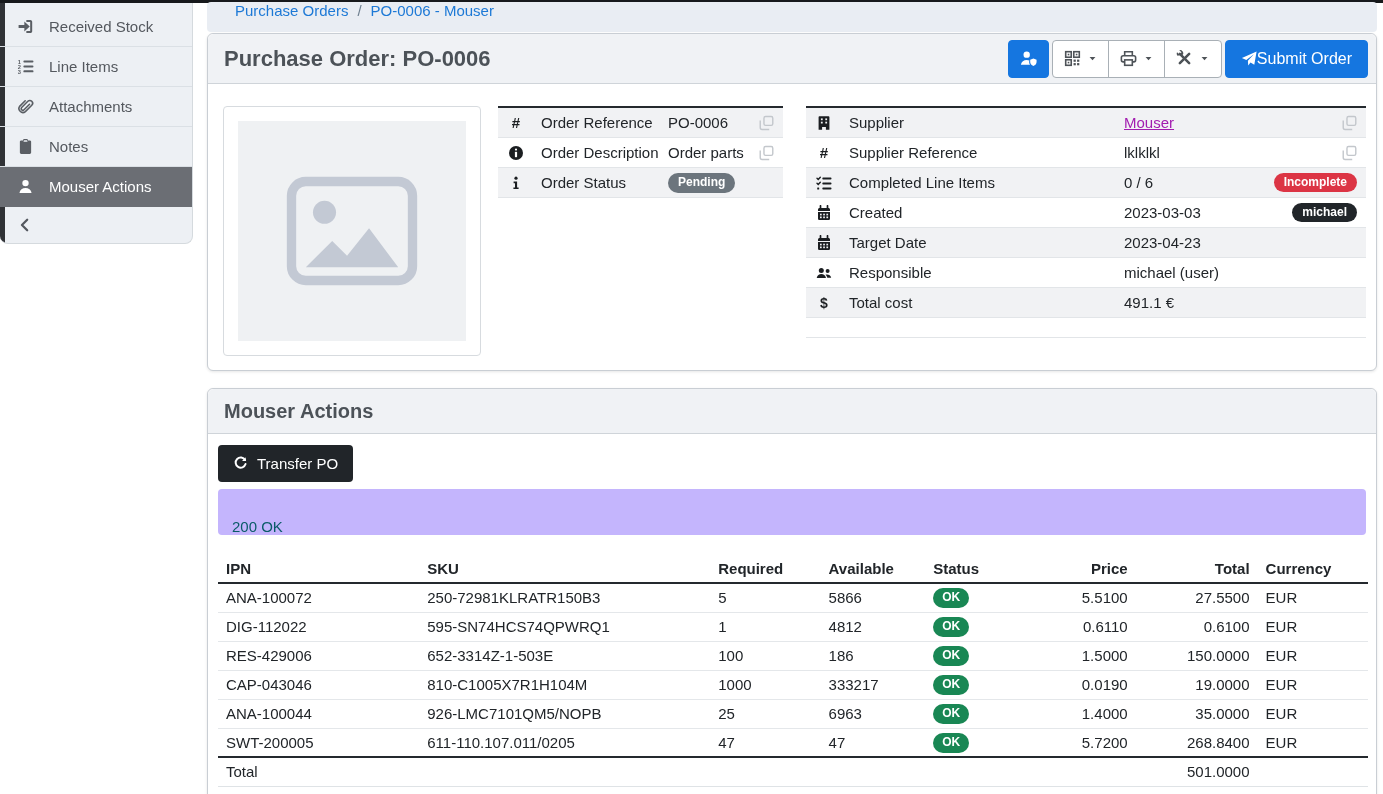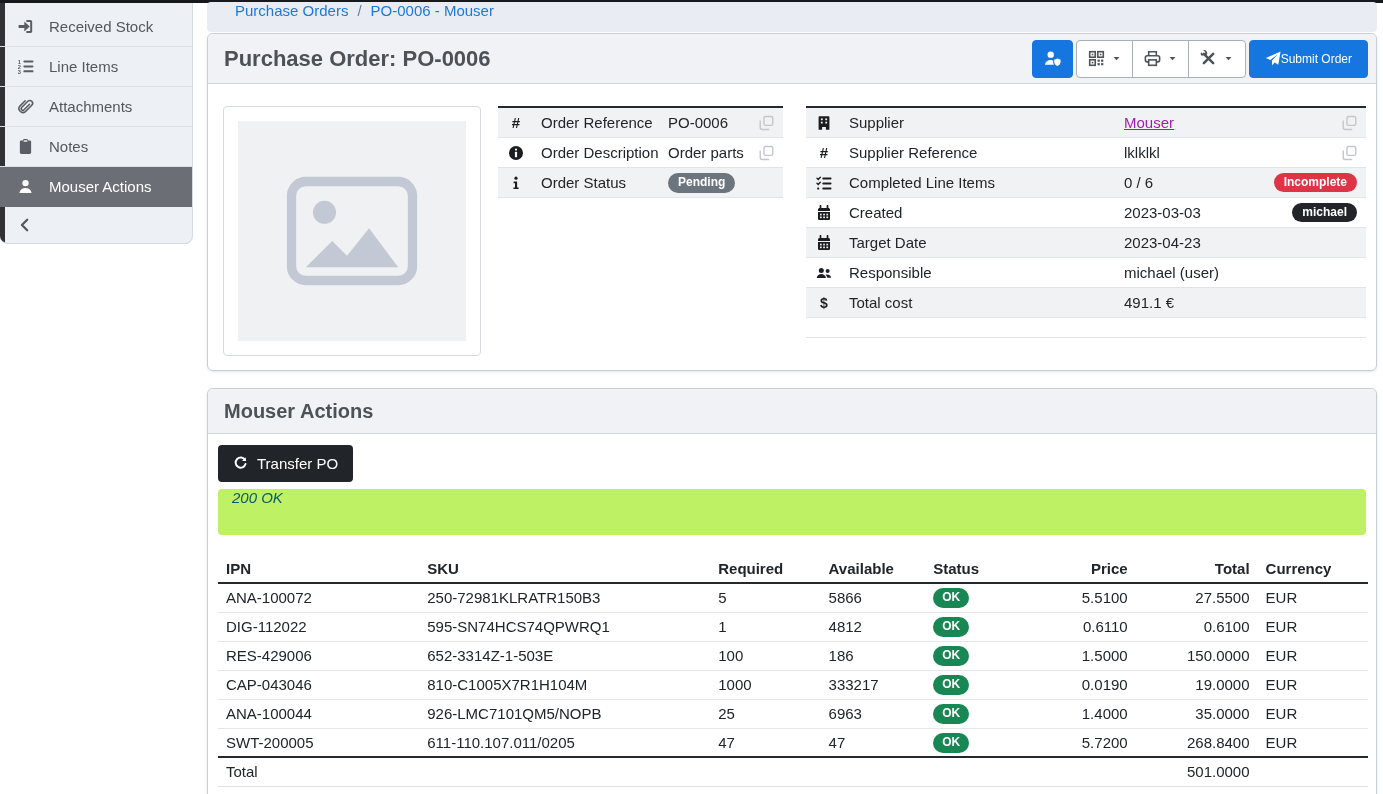--- a/index.html
+++ b/index.html
@@ -55,21 +55,21 @@
 
   
   .hdr-actions { margin-left:auto; display:flex; align-items:center; }
   .btn { height:38px; display:flex; align-items:center; justify-content:center; border-radius:4px; cursor:pointer; font-size:15px; }
   .btn .ic { width:17px; height:17px; }
   .btn-icon-primary { width:41px; background:#1576e0; color:#fff; border:1px solid #1576e0; }
   .btn-group { display:flex; margin-left:3px; border:1px solid #a9b0b6; border-radius:4px; overflow:hidden; background:#fff; height:38px; }
   .btn-group .btn { width:56px; border-radius:0; border-right:1px solid #a9b0b6; color:#4e5358; gap:7px; height:36px; }
   .btn-group .btn:last-child { border-right:none; }
   .btn-group .caret { width:9px; height:9px; color:#4e5358; }
-  .btn-submit { margin-left:3px; background:#1576e0; color:#fff; border:1px solid #1576e0; padding:0 15px; font-size:12px; }
+  .btn-submit { margin-left:3px; background:#1576e0; color:#fff; border:1px solid #1576e0; padding:0 15px; font-size:16px; }
   .btn-submit .ic { width:16px; height:16px; }
 
   
   .p1-body { position:relative; height:287px; }
   .image-card {
     position:absolute; left:15px; top:22px; width:258px; height:250px;
     border:1px solid #d7dbdf; border-radius:4px; background:#fff;
     display:flex; align-items:center; justify-content:center; cursor:pointer;
   }
   .image-ph { width:228px; height:220px; background:#eff1f3; display:flex; align-items:center; justify-content:center; color:#c3c9d4; }
@@ -98,22 +98,22 @@
 
   
   .p2-body { padding:11px 10px 0 10px; }
   .transfer-btn {
     display:inline-flex; align-items:center; gap:9px; background:#212529; color:#fff;
     font-size:15px; height:37px; padding:0 15px; border-radius:4px; border:none; cursor:pointer;
     font-family:"Liberation Sans", sans-serif;
   }
   .transfer-btn .ic { width:15px; height:15px; }
   .alert-info {
-    margin-top:7px; height:46px; background:#bef264; color:#0b5b68; border-radius:4px;
-    display:flex; align-items:flex-start; padding-left:14px; font-size:15px;font-style:italic;
+    margin-top:7px; height:46px; background:#c4b5fd; color:#0b5b68; border-radius:4px;
+    display:flex; align-items:flex-end; padding-left:14px; font-size:15px;
   }
   table.parts { width:1150px; margin-top:19px; border-collapse:collapse; font-size:15px; color:#212529; }
   table.parts th { text-align:left; font-weight:bold; height:29px; padding:0 8px; border-bottom:2px solid #24292e; }
   table.parts td { height:29px; padding:0 8px; border-bottom:1px solid #e4e7ea; }
   table.parts th.num, table.parts td.num { text-align:right; }
   table.parts tbody tr:last-child td { border-bottom:2px solid #24292e; }
   table.parts tfoot td { border-bottom:1px solid #dfe3e6; }
   .ic { display:inline-flex; }
   .ic svg { width:100%; height:100%; display:block; }
 </style>

